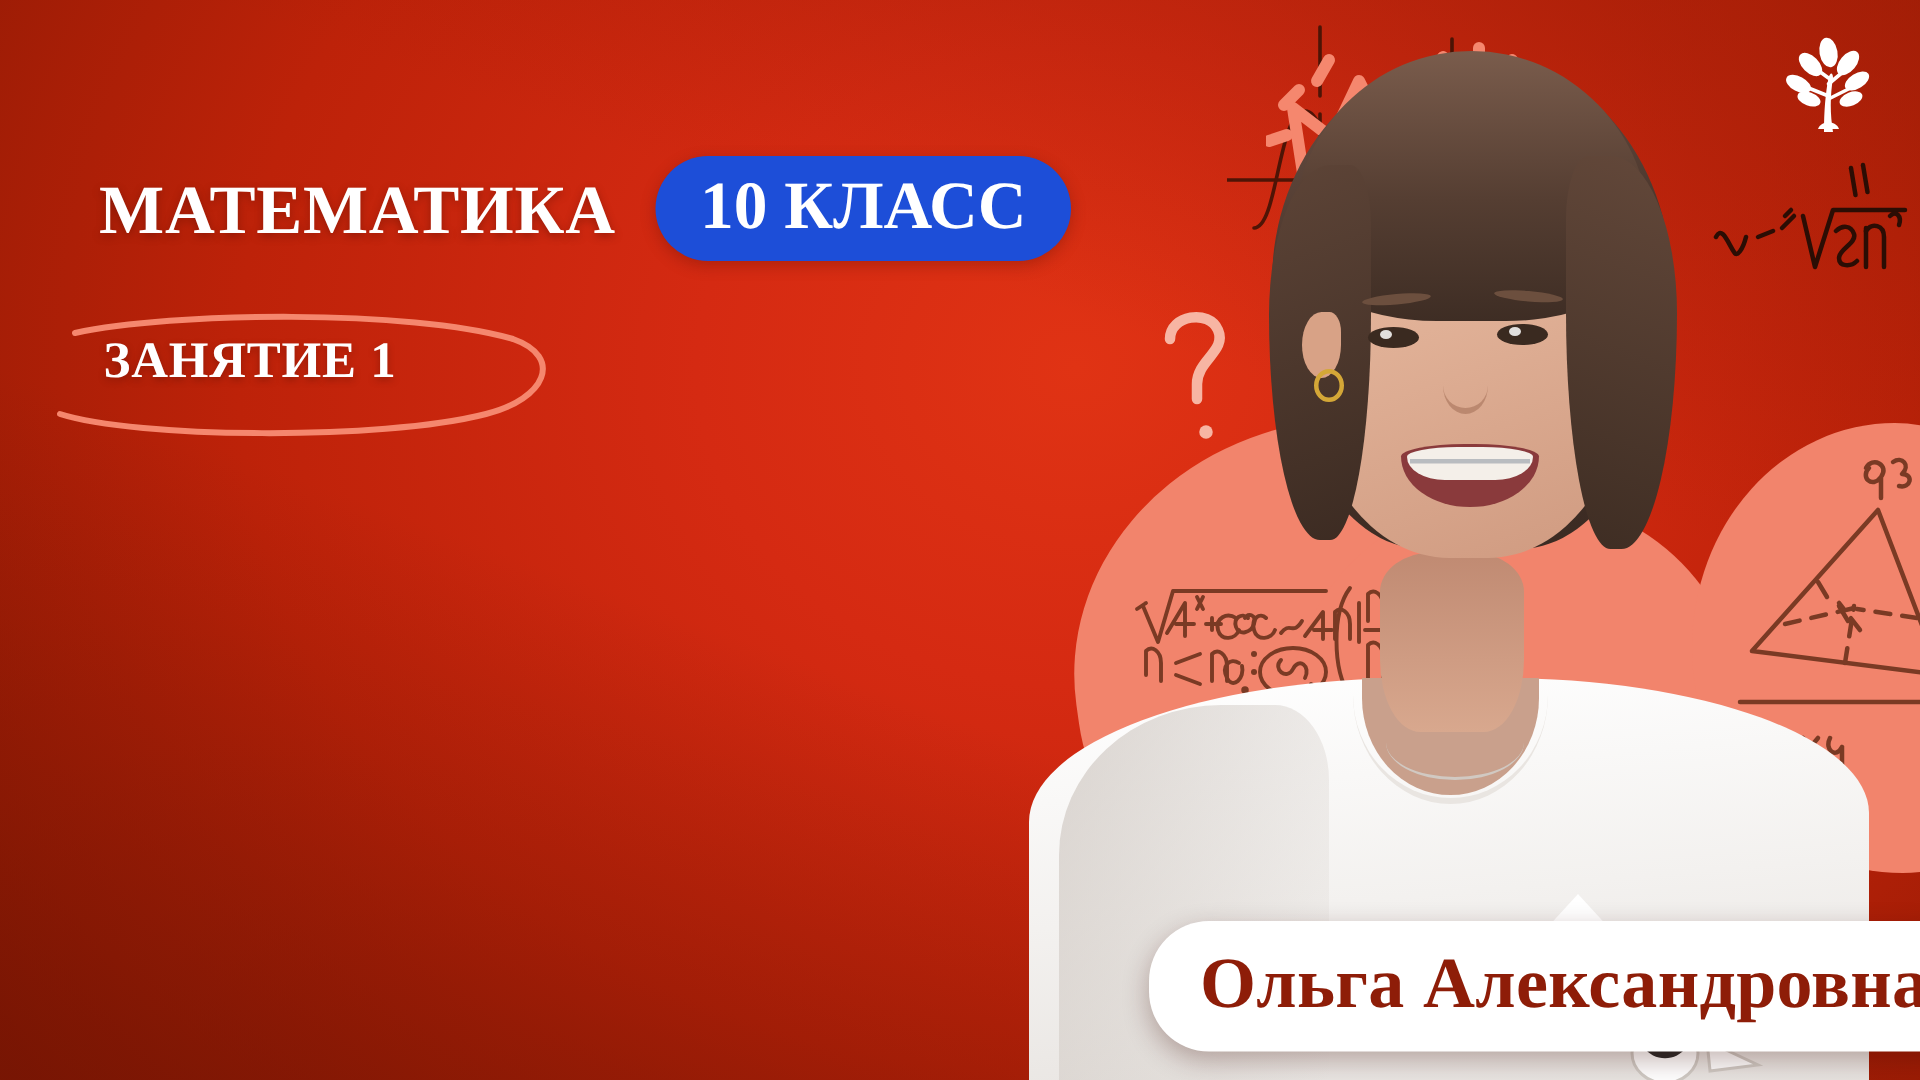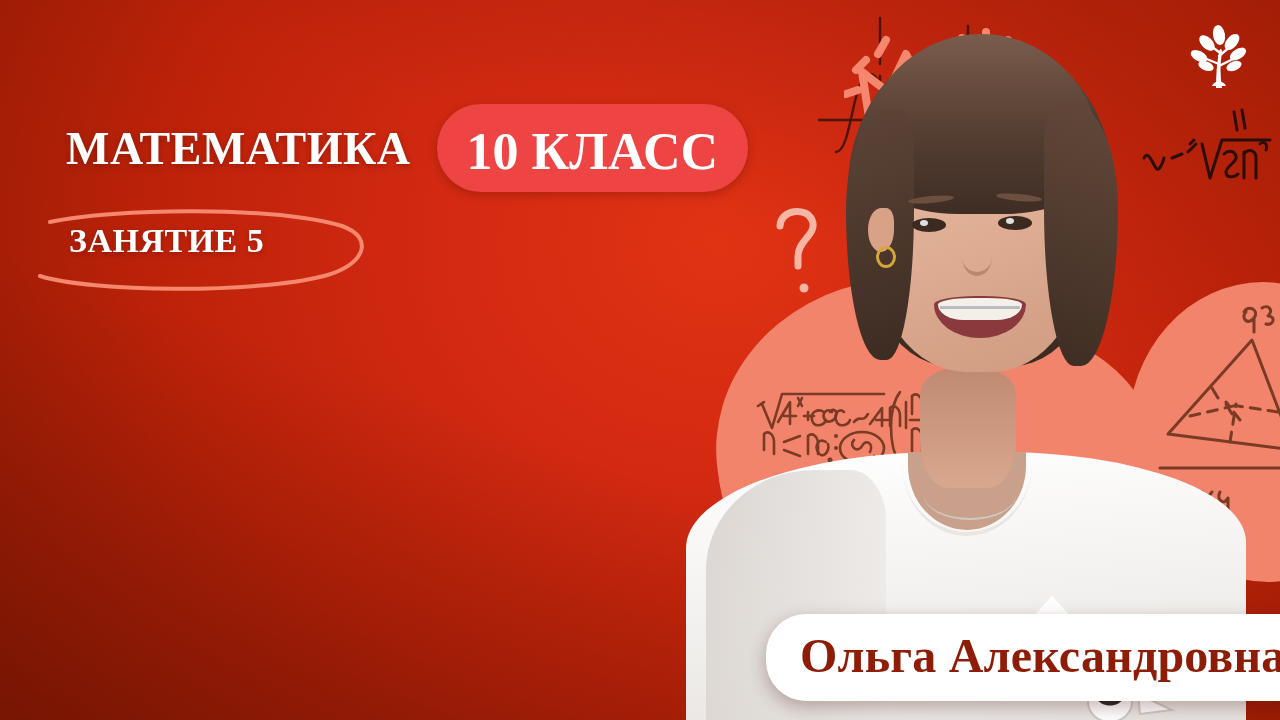--- a/index.html
+++ b/index.html
@@ -320,25 +320,25 @@
   }
   .subject {
     font-size: 46px;
     font-weight: 700;
     color: #ffffff;
     letter-spacing: 0.5px;
     text-shadow: 0 2px 6px rgba(90,16,4,0.45);
     white-space: nowrap;
   }
   .grade-badge {
-    background: #ef4444;
+    background: #1d4ed8;
     color: #ffffff;
-    font-size: 52px;
+    font-size: 45px;
     font-weight: 700;
-    padding: 18px 30px 11px;
+    padding: 7px 30px 11px;
     border-radius: 44px;
     white-space: nowrap;
     box-shadow: 0 3px 10px rgba(90,16,4,0.32);
   }
 
   .lesson-wrap {
     position: absolute;
     left: 24px;
     top: 200px;
     width: 350px;
@@ -588,21 +588,21 @@
   <div class="content">
     <div class="subject-row">
       <div class="subject">МАТЕМАТИКА</div>
       <div class="grade-badge">10 КЛАСС</div>
     </div>
 
     <div class="lesson-wrap">
       <svg class="lesson-ellipse" viewBox="0 0 350 92">
         <path d="M26 22 C90 8 250 6 318 26 C352 38 340 66 300 76 C230 94 66 92 16 76" fill="none" stroke="#f5876e" stroke-width="4" stroke-linecap="round"></path>
       </svg>
-      <div class="lesson-text">ЗАНЯТИЕ 5</div>
+      <div class="lesson-text">ЗАНЯТИЕ 1</div>
     </div>
 
   </div>
 
   <div class="name-badge-tail"></div>
   <div class="name-badge">
     <div class="name-badge-text">Ольга Александровна</div>
   </div>
 
 </div>

